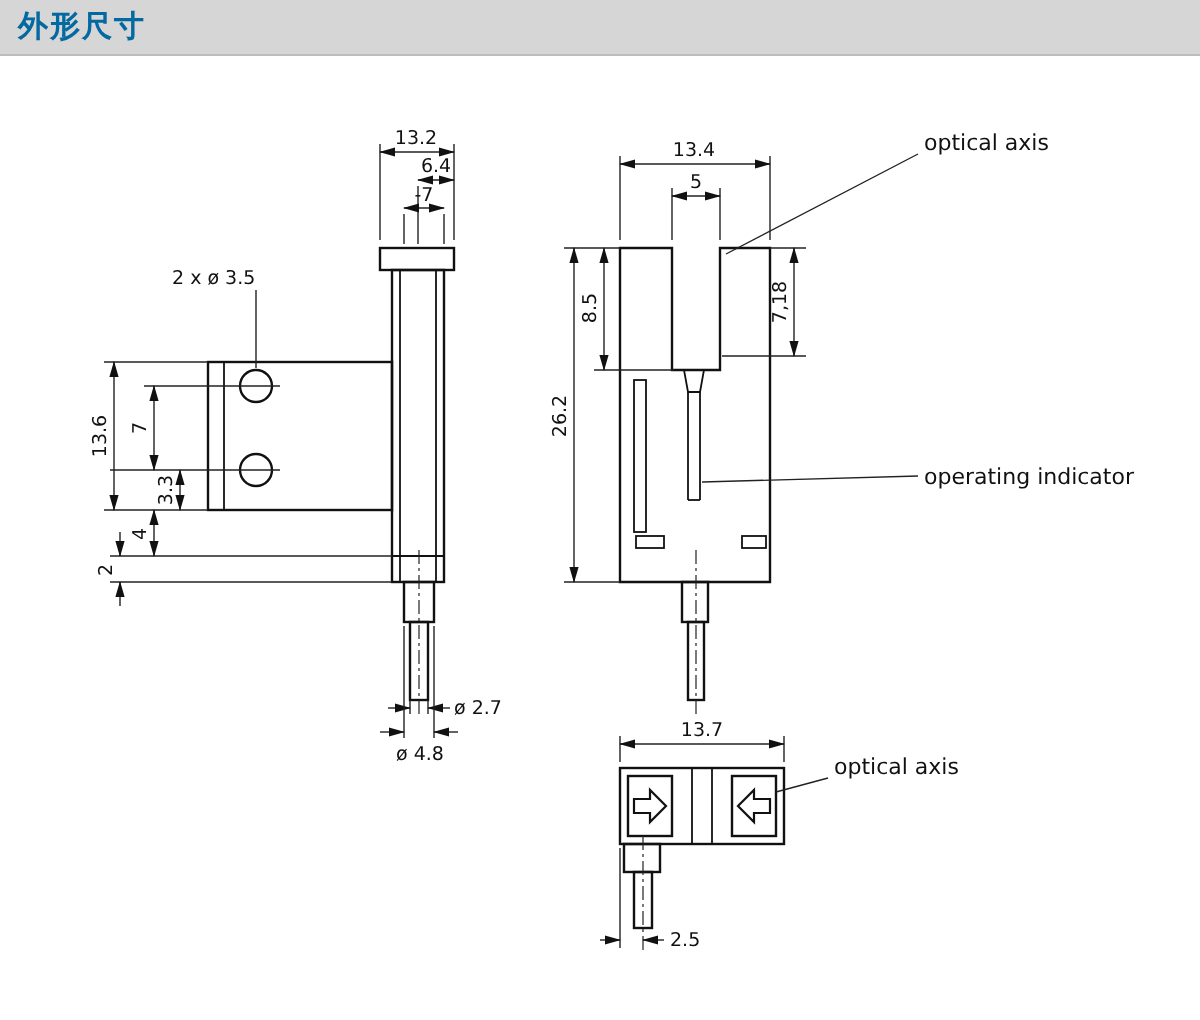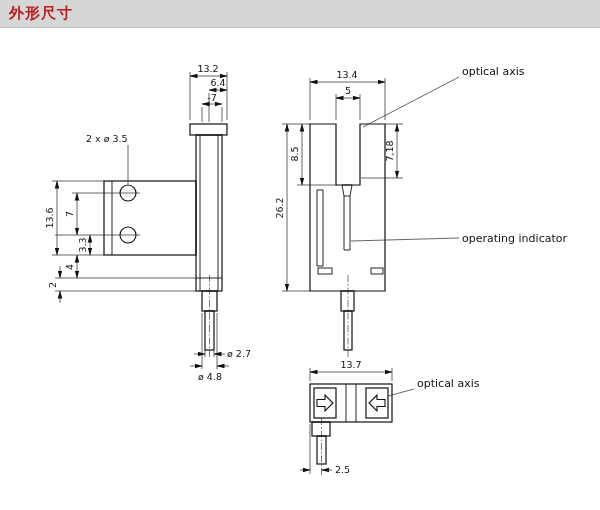--- a/index.html
+++ b/index.html
@@ -7,21 +7,21 @@
   body {
     width:600px; height:510px; background:#ffffff;
     font-family:"Liberation Sans", sans-serif;
     overflow:hidden;
   }
   .titlebar {
     height:28px; background:#d6d6d6; border-bottom:1px solid #bdbdbd;
     display:flex; align-items:center; padding:0 9px;
   }
   .titlebar h1 {
-    margin:0; font-size:15px; font-weight:bold; color:#b91c1c; letter-spacing:1px;
+    margin:0; font-size:15px; font-weight:bold; color:#0369a1; letter-spacing:1px;
     font-family:Liberation Sans, sans-serif;
   }
   svg { display:block; background:#ffffff; }
   .outline { fill:none; stroke:#111; stroke-width:1.2; }
   .mid     { fill:none; stroke:#111; stroke-width:0.9; }
   .thin    { fill:none; stroke:#222; stroke-width:0.7; }
   .center  { fill:none; stroke:#222; stroke-width:0.6; stroke-dasharray:7 2 1.5 2; }
   text { fill:#111; }
   text.dim { font-size:9.5px; font-family:"DejaVu Sans",sans-serif; }
   text.lbl { font-size:11px; font-family:"DejaVu Sans",sans-serif; }

